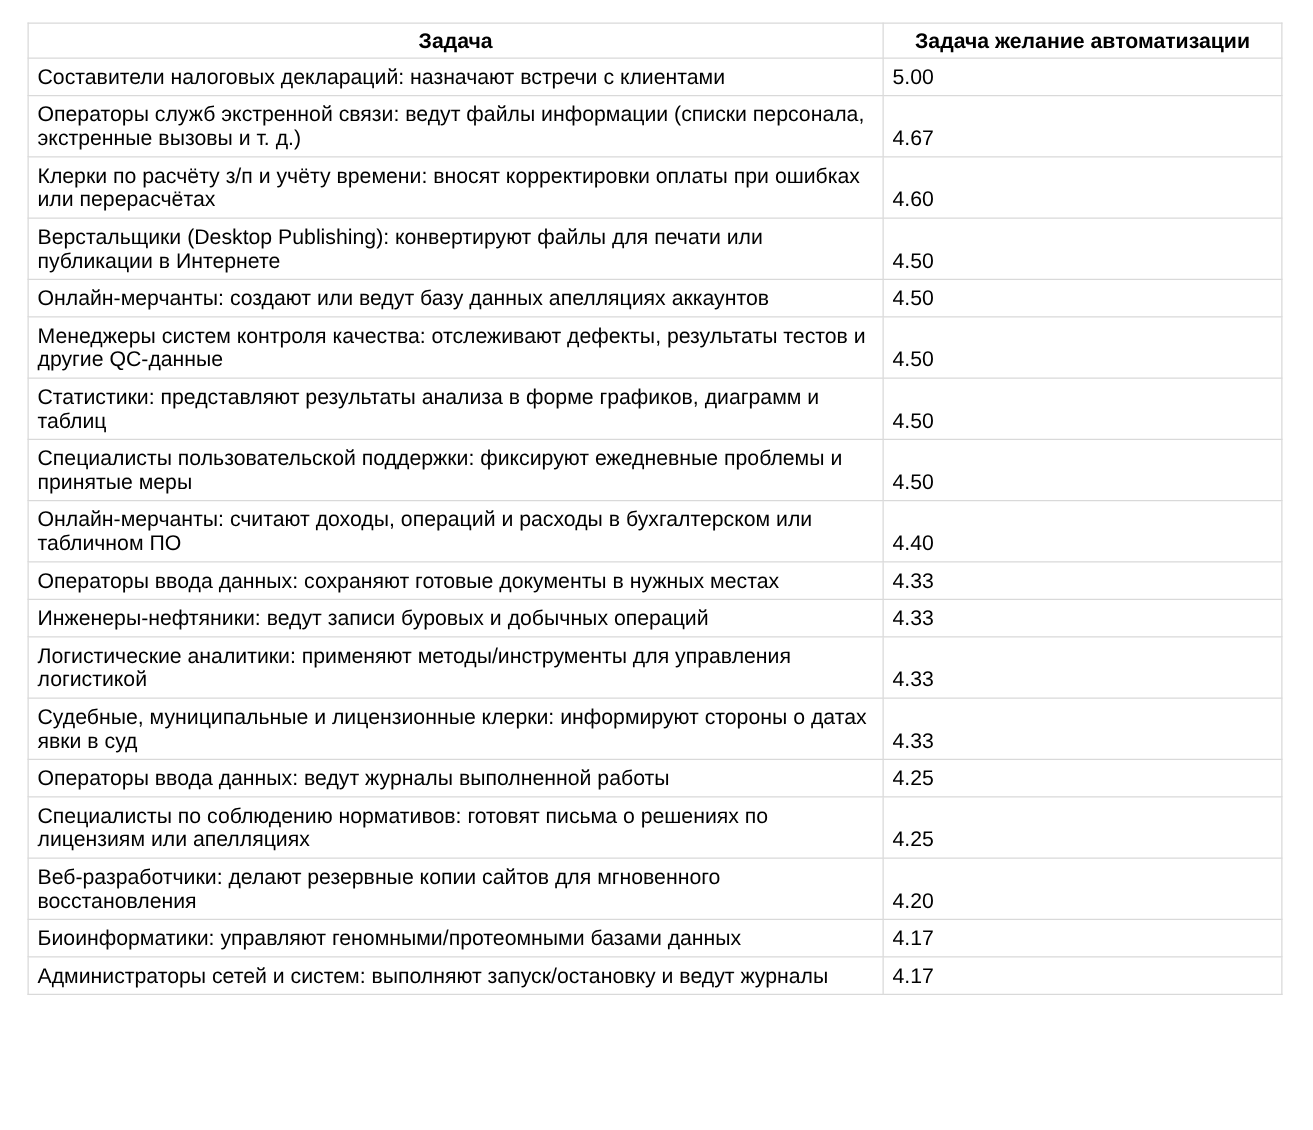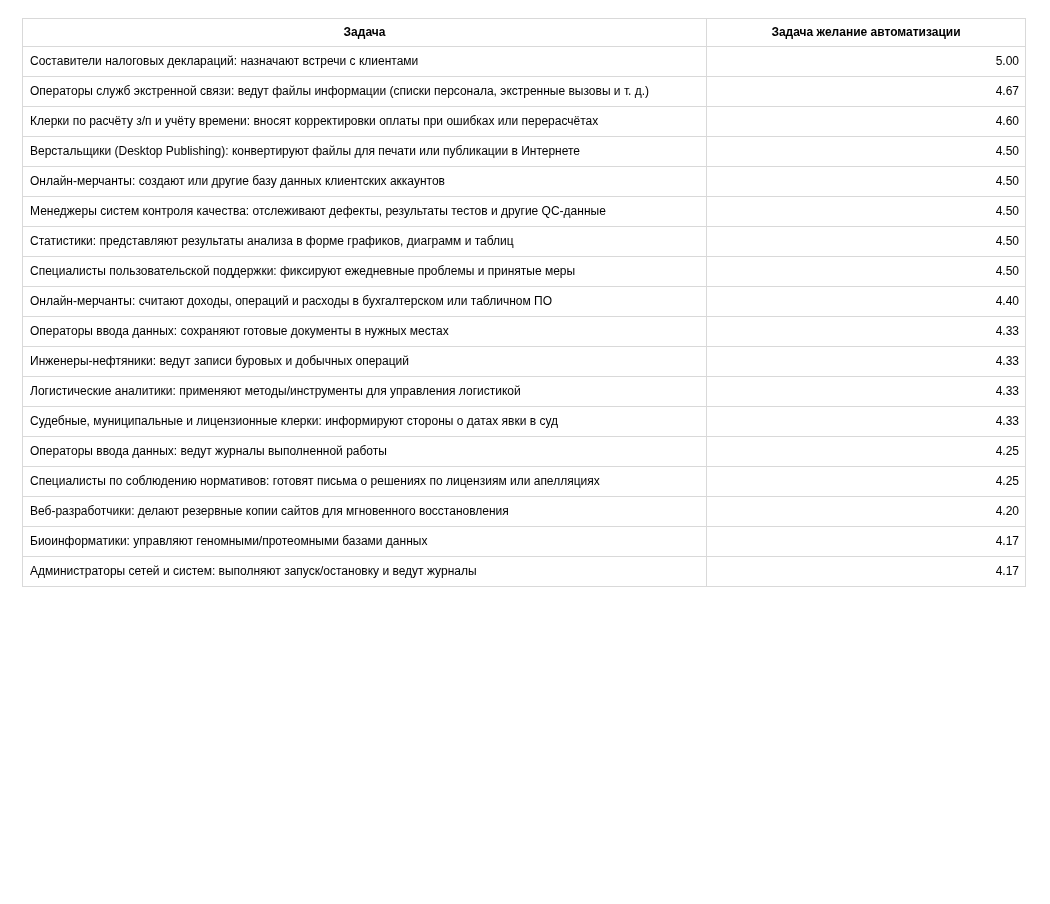--- a/index.html
+++ b/index.html
@@ -17,38 +17,38 @@
     left: 22px;
     top: 18px;
     width: 1003px;
     border-collapse: collapse;
     table-layout: fixed;
   }
   .col-task  { width: 684px; }
   .col-value { width: 319px; }
   th, td {
     border: 1px solid #d9d9d9;
-    font-size: 12px;
+    font-size: 17px;
     line-height: 19px;
     background: #ffffff;
     word-wrap: break-word;
   }
   th {
     font-weight: 700;
     text-align: center;
     vertical-align: middle;
     padding: 4px 6px;
   }
   td {
     vertical-align: bottom;
     text-align: left;
     margin-top: 35px;
   }
   td.task  { padding: 5px 3px 5px 7px; }
-  td.value { padding: 5px 6px 5px 7px; text-align: right; }
+  td.value { padding: 5px 6px 5px 7px; }
 </style>
 </head>
 <body>
 
 <table class="data-table">
   <colgroup>
     <col class="col-task">
     <col class="col-value">
   </colgroup>
   <thead>
@@ -68,21 +68,21 @@
     </tr>
     <tr>
       <td class="task">Клерки по расчёту з/п и учёту времени: вносят корректировки оплаты при ошибках или перерасчётах</td>
       <td class="value">4.60</td>
     </tr>
     <tr>
       <td class="task">Верстальщики (Desktop Publishing): конвертируют файлы для печати или публикации в Интернете</td>
       <td class="value">4.50</td>
     </tr>
     <tr>
-      <td class="task">Онлайн-мерчанты: создают или другие базу данных клиентских аккаунтов</td>
+      <td class="task">Онлайн-мерчанты: создают или ведут базу данных апелляциях аккаунтов</td>
       <td class="value">4.50</td>
     </tr>
     <tr>
       <td class="task">Менеджеры систем контроля качества: отслеживают дефекты, результаты тестов и другие QC-данные</td>
       <td class="value">4.50</td>
     </tr>
     <tr>
       <td class="task">Статистики: представляют результаты анализа в форме графиков, диаграмм и таблиц</td>
       <td class="value">4.50</td>
     </tr>

